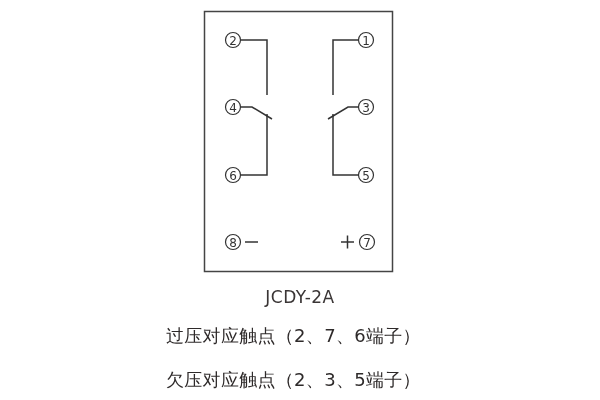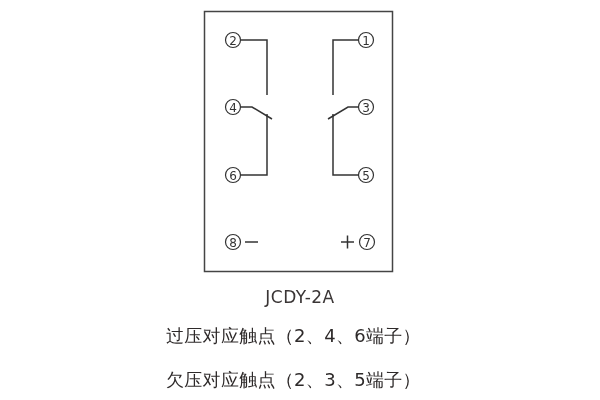--- a/index.html
+++ b/index.html
@@ -104,14 +104,14 @@
   </g>
 
   <line x1="245" y1="242" x2="258" y2="242" stroke="#333" stroke-width="1.5"></line>
   <g stroke="#333" stroke-width="1.5">
     <line x1="341" y1="242" x2="354" y2="242"></line>
     <line x1="347.5" y1="235.5" x2="347.5" y2="248.5"></line>
   </g>
 </svg>
 
 <div class="model">JCDY-2A</div>
-<div class="caption over">过压对应触点（2、4、6端子）</div>
+<div class="caption over">过压对应触点（2、7、6端子）</div>
 <div class="caption under">欠压对应触点（2、3、5端子）</div>
 
 </body></html>

